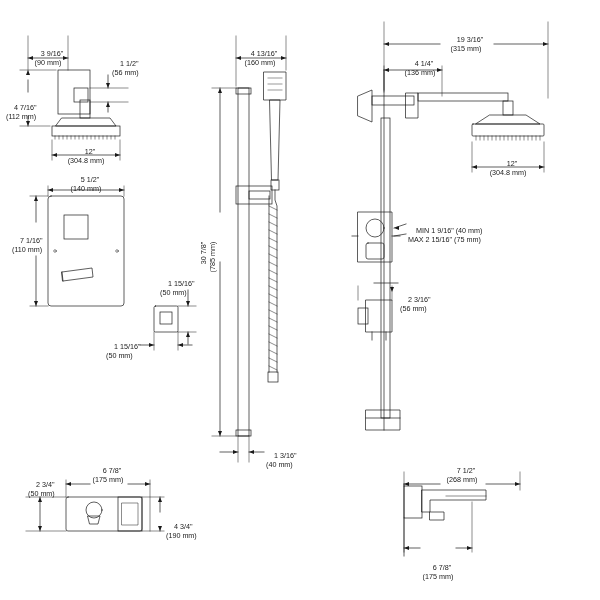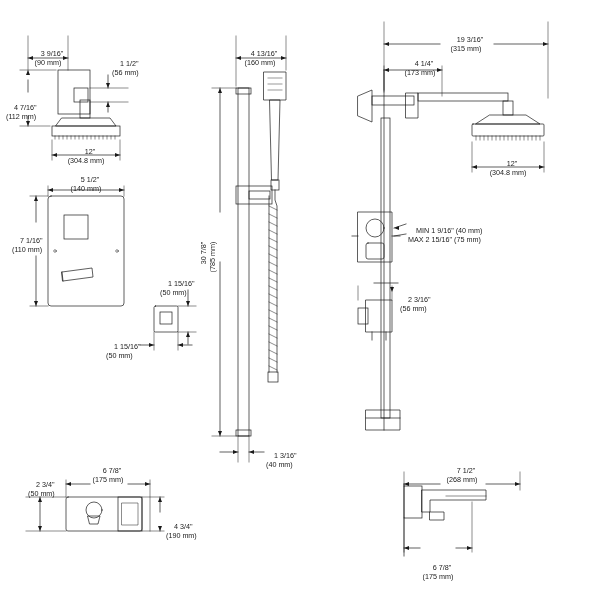--- a/index.html
+++ b/index.html
@@ -404,21 +404,21 @@
 
   <div class="dimtext" style="left:266px; top:444px;">
     <span>1 3/16"</span><span class="l2">(40 mm)</span>
   </div>
 
   <div class="dimtext center" style="left:466px; top:28px;">
     <span>19 3/16"</span><span class="l2">(315 mm)</span>
   </div>
 
   <div class="dimtext center" style="left:420px; top:52px;">
-    <span>4 1/4"</span><span class="l2">(173 mm)</span>
+    <span>4 1/4"</span><span class="l2">(136 mm)</span>
   </div>
 
   <div class="dimtext center" style="left:508px; top:152px;">
     <span>12"</span><span class="l2">(304.8 mm)</span>
   </div>
 
   <div class="dimtext" style="left:408px; top:219px;">
     <span>MIN 1 9/16" (40 mm)</span><span class="l2">MAX 2 15/16" (75 mm)</span>
   </div>
 

